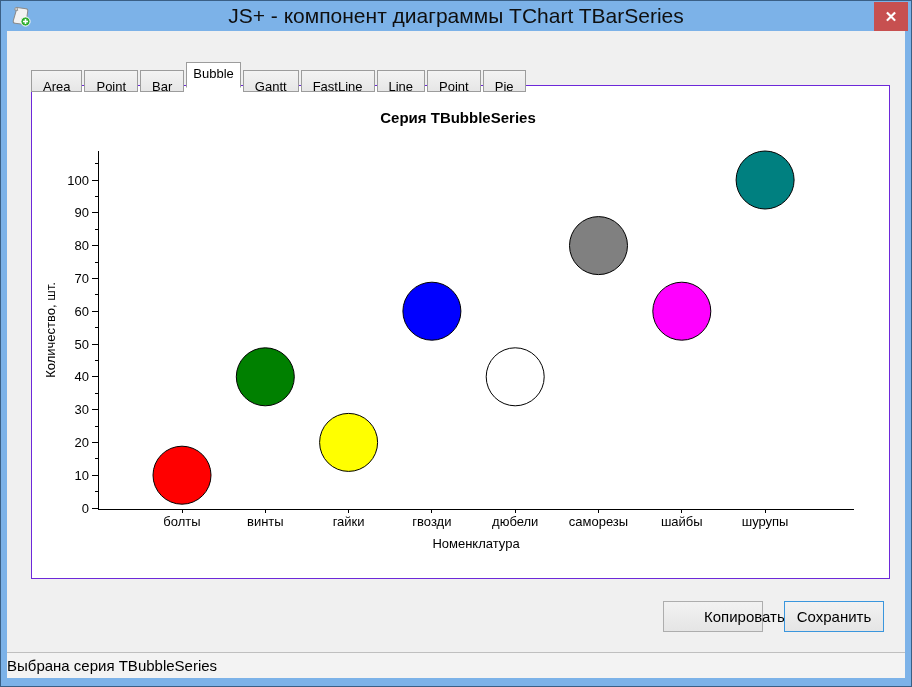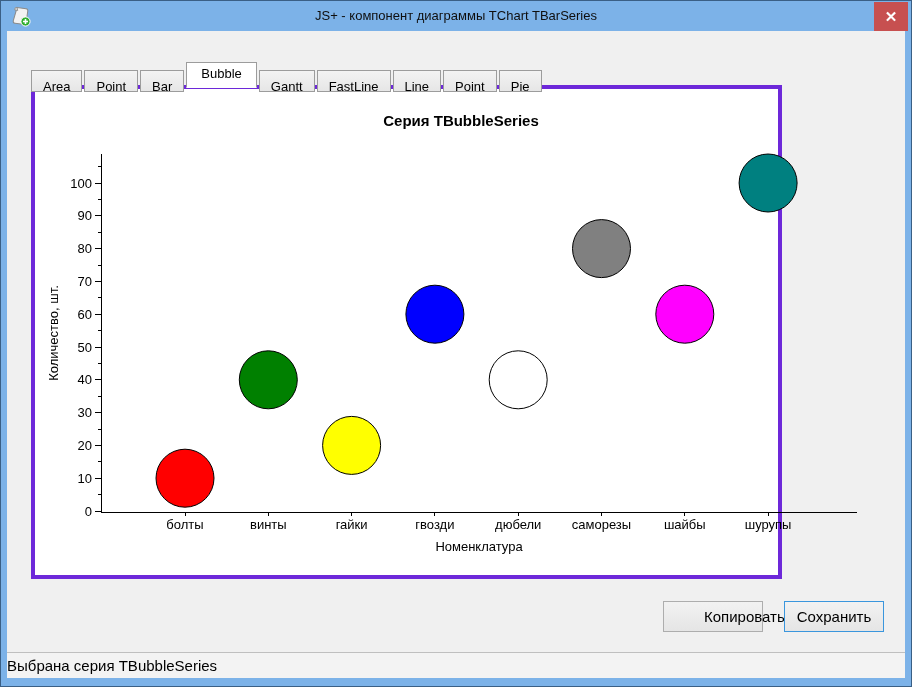--- a/index.html
+++ b/index.html
@@ -5,21 +5,21 @@
   html,body{margin:0;padding:0;background:#555;}
   *{box-sizing:border-box;}
   .window{
     position:relative;width:912px;height:687px;
     background:#7cb2e8;border:1px solid #3a5f85;
     font-family:"Liberation Sans",sans-serif;overflow:hidden;
   }
   .titlebar{position:absolute;left:0;top:0;width:100%;height:30px;background:#7cb2e8;}
   .titlebar .title{
     position:absolute;left:0;right:0;top:0;height:26px;line-height:30px;
-    text-align:center;font-size:13px;color:#0f0f0f;border-radius:12px;
+    text-align:center;font-size:21px;color:#0f0f0f;border-radius:12px;
   }
   .app-icon{position:absolute;left:9px;top:4px;width:22px;height:22px;}
   .close-btn{
     position:absolute;right:3px;top:1px;width:34px;height:29px;
     background:#c75050;color:#fff;text-align:center;line-height:29px;
     font-size:15px;font-weight:bold;cursor:pointer;
   }
   .client{
     position:absolute;left:6px;right:6px;top:30px;bottom:8px;
     background:#f0f0f0;
@@ -27,25 +27,25 @@
   
   .tabs{position:absolute;left:24px;top:32px;height:25px;white-space:nowrap;z-index:3;}
   .tab{
     display:inline-block;vertical-align:bottom;height:22px;line-height:20px;
     padding:6px 11px;margin-right:2px;font-size:13px;color:#000;
     background:linear-gradient(#f3f3f3,#e6e6e6);
     border:1px solid #9c9c9c;cursor:pointer;position:relative;top:3px;
   }
   .tab.selected{
     background:#fff;height:26px;line-height:22px;top:-1px;
-    padding:0 14px;border-bottom:1px solid #fff;z-index:4;
+    padding:0 6px;border-bottom:1px solid #fff;z-index:4;
   }
   .panel{
-    position:absolute;left:24px;top:54px;width:751px;height:494px;
-    background:#fff;border:4px solid #6d28d9;z-index:2;
+    position:absolute;left:24px;top:54px;width:859px;height:494px;
+    background:#fff;border:1px solid #6d28d9;z-index:2;
   }
   .panel svg{display:block;}
   svg text{font-family:"Liberation Sans",sans-serif;fill:#000;}
   .btn{
     position:absolute;width:100px;height:31px;
     background:linear-gradient(#f2f2f2,#e5e5e5);
     border:1px solid #adadad;font-family:"Liberation Sans",sans-serif;
     font-size:15px;color:#000;cursor:pointer;
   }
   .btn.default{border:1px solid #3a96dd;}

